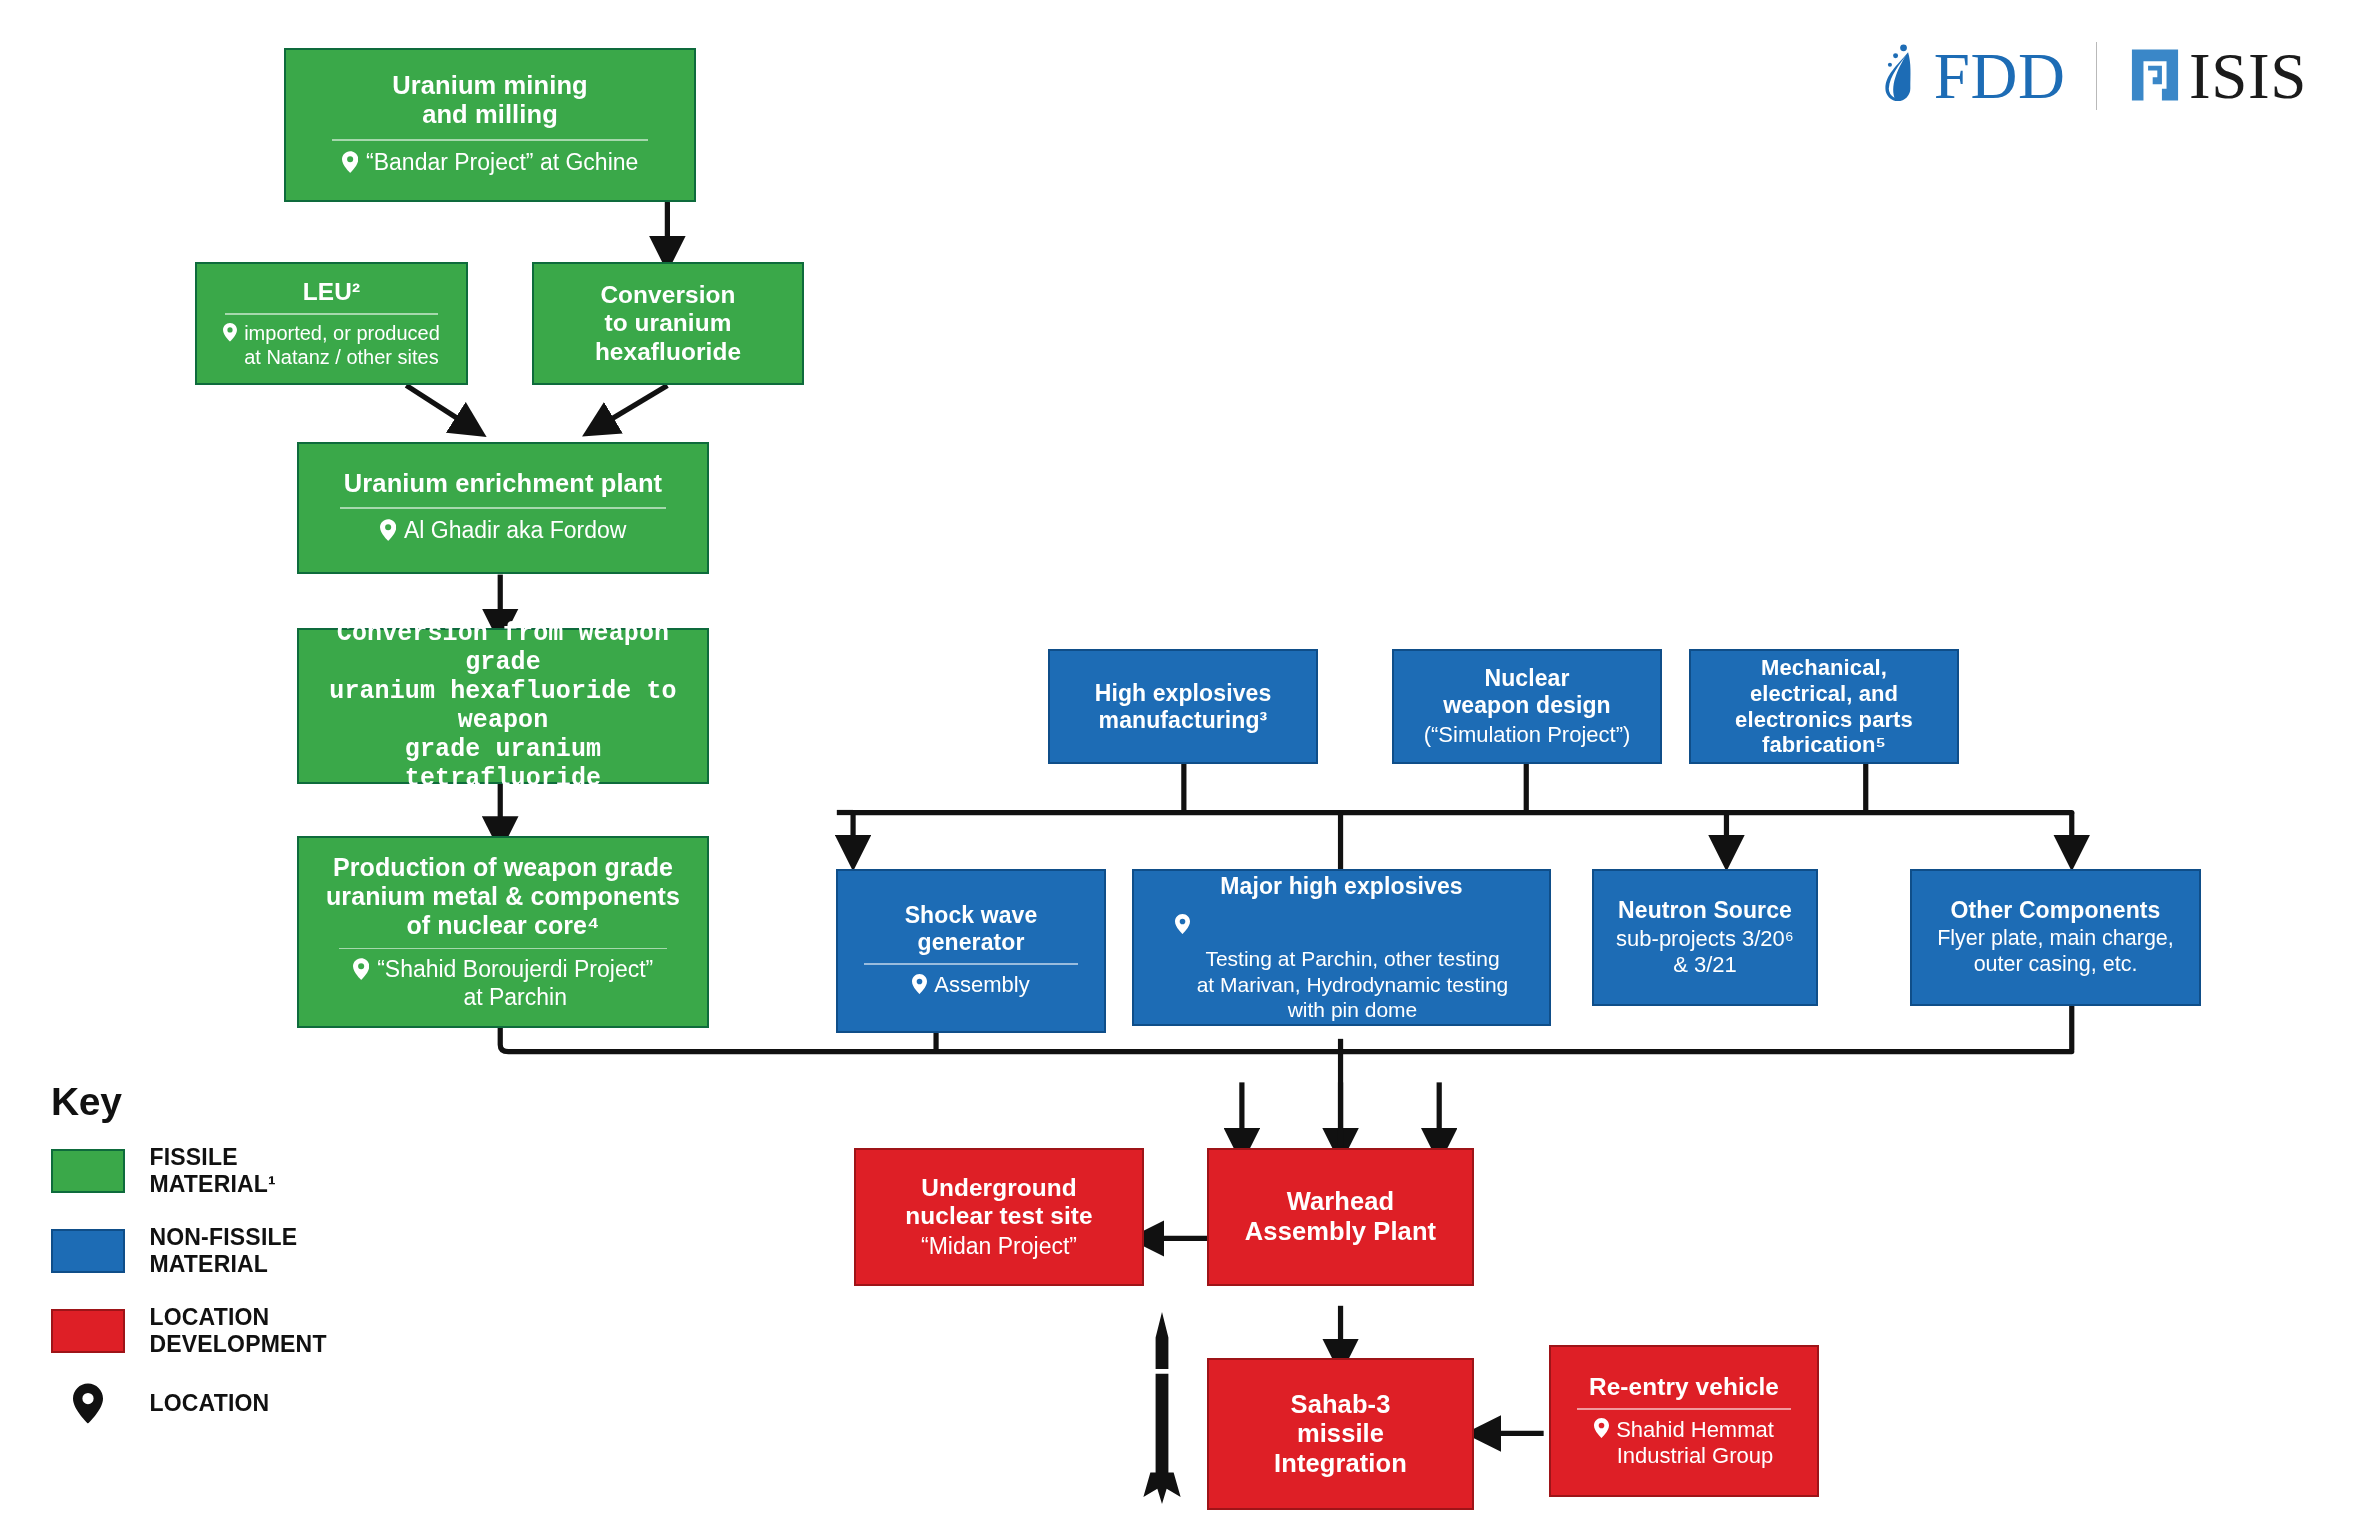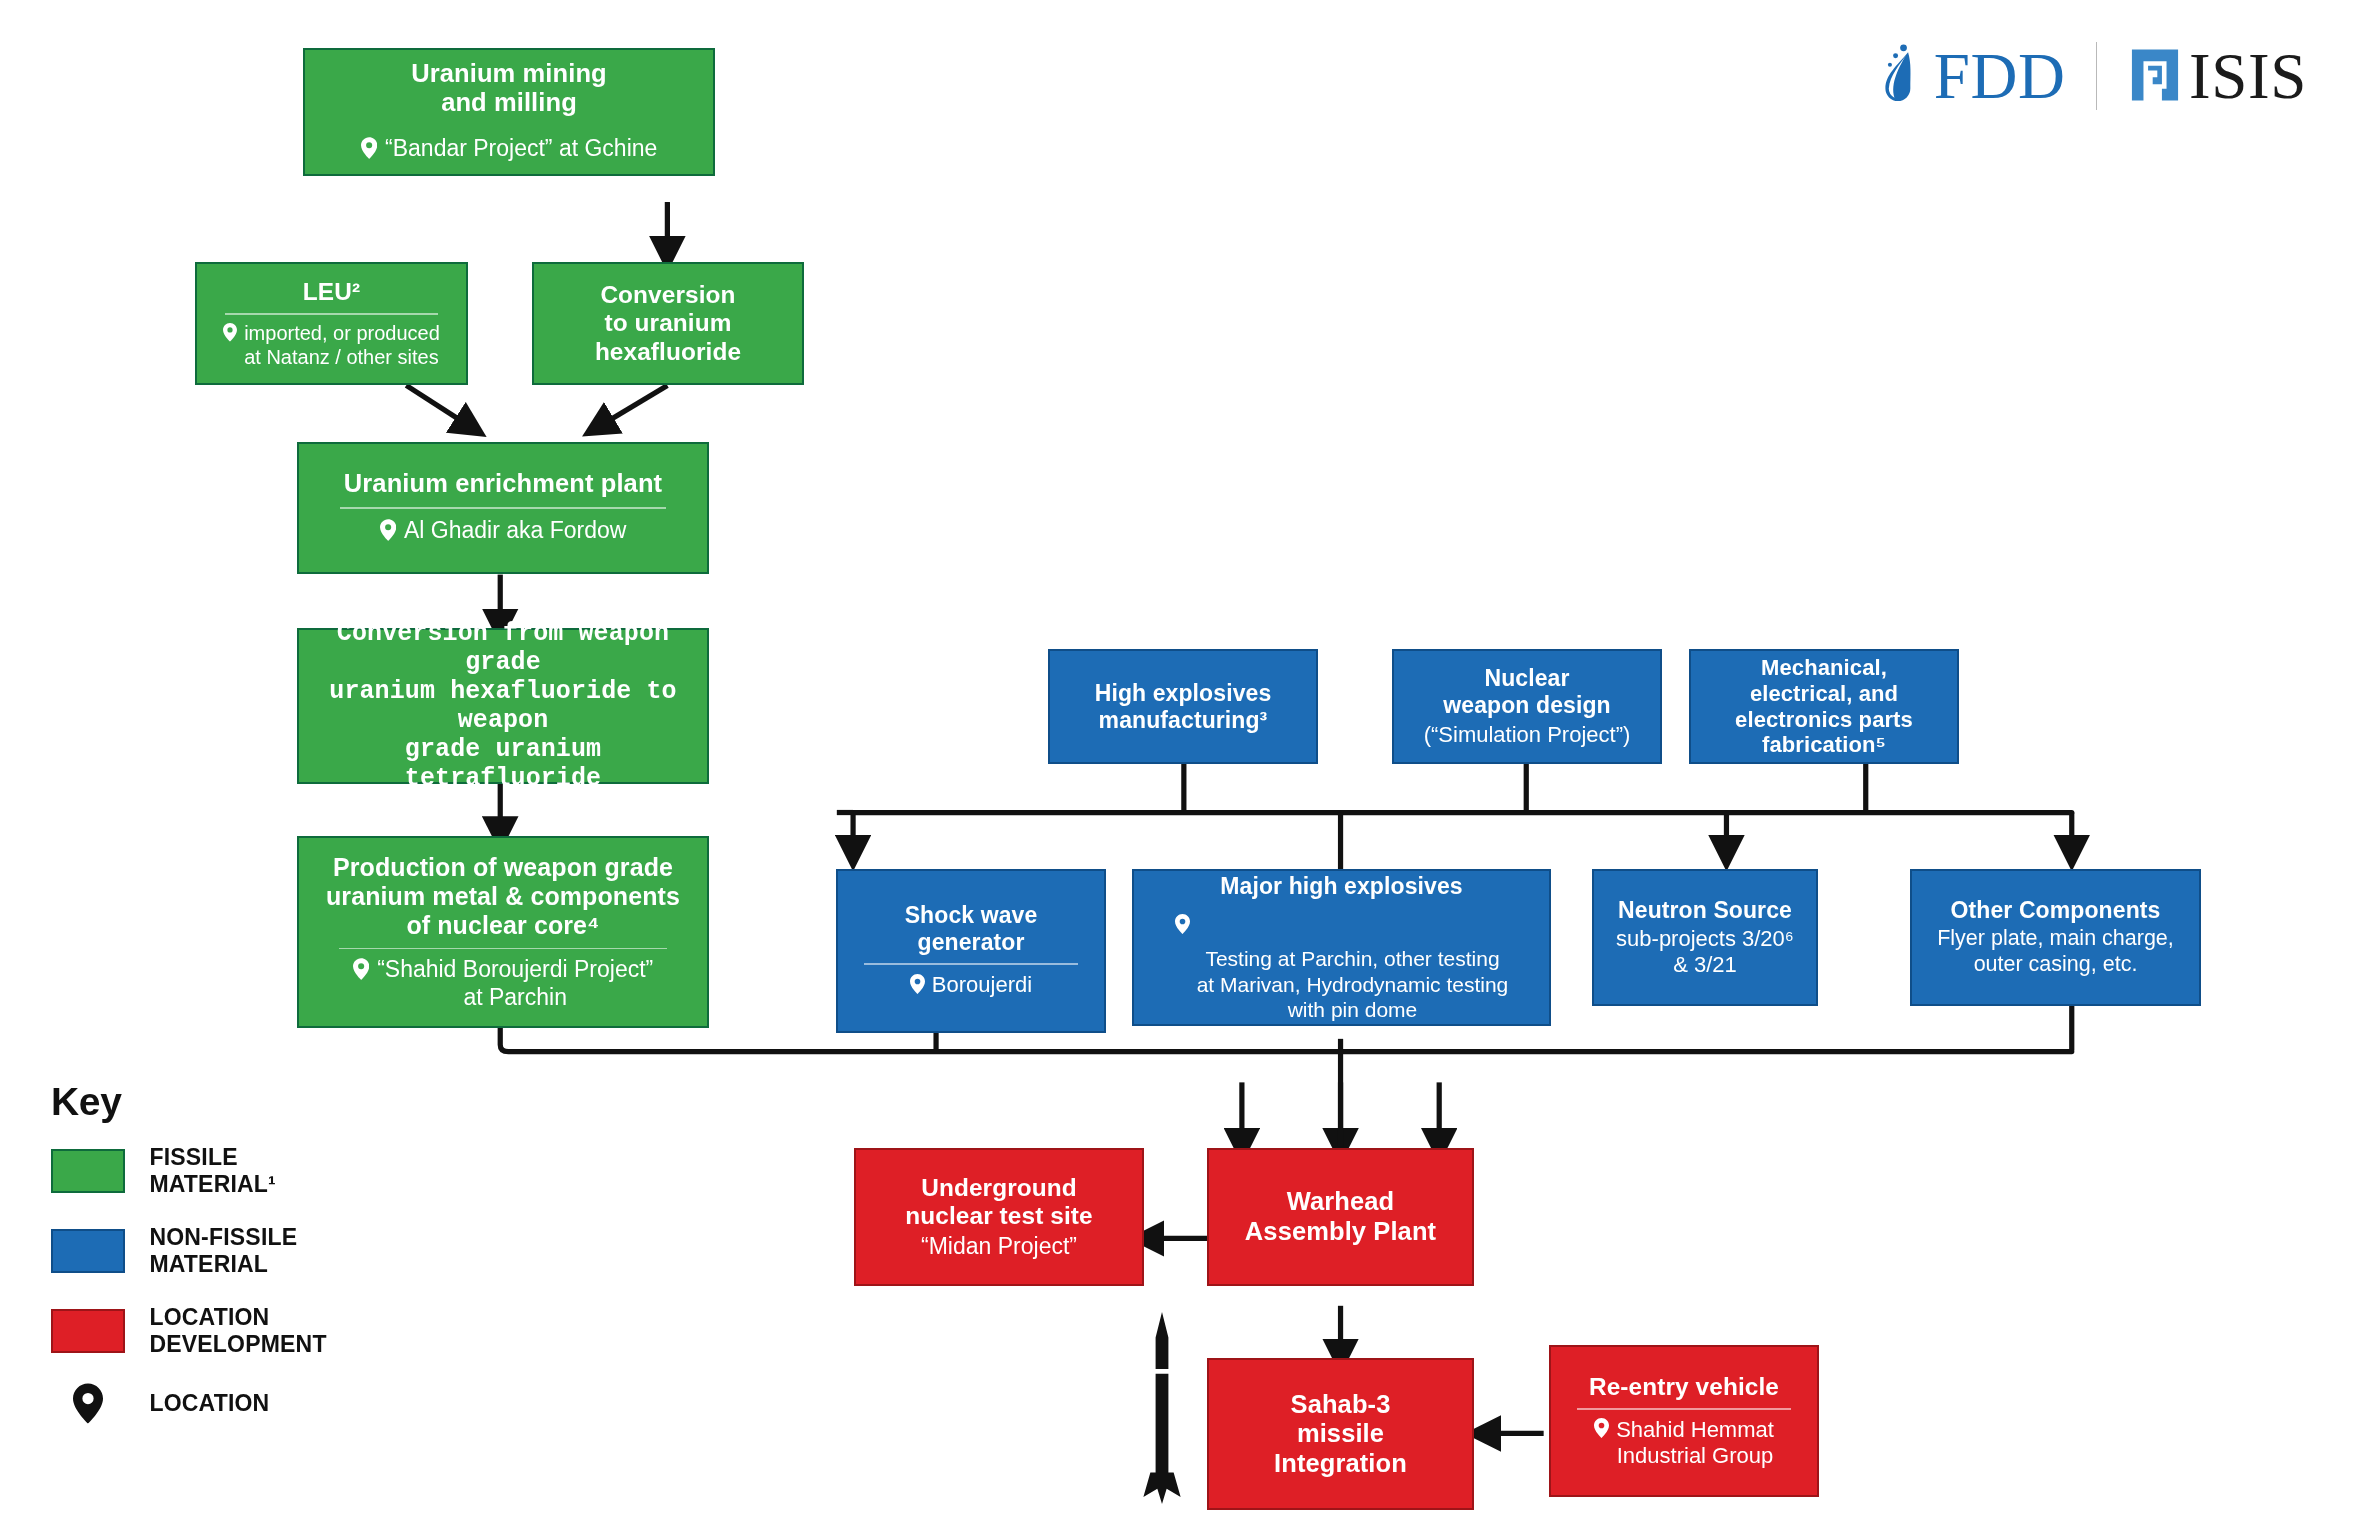--- a/index.html
+++ b/index.html
@@ -134,21 +134,21 @@
       <path d="M1470,1400 q-28,0 -28,-0"></path>
 
       <path d="M1613,1733 L1613,1810"></path>
       <path d="M2310,1790 L2310,1975"></path>
       <path d="M3570,1733 L3570,1810"></path>
 
       <path d="M862,1768 L862,1800 Q862,1812 876,1812 L3570,1812" stroke-linecap="round"></path>
     </g>
   </svg>
 
-  <div class="node green" style="left:303px; top:48px; width:412px; height:128px; padding:15px 20px;">
+  <div class="node green" style="left:284px; top:48px; width:412px; height:154px; padding:15px 20px;">
     <div class="title" style="font-size:25.5px; white-space:pre-line;">Uranium mining
 and milling</div>
     <div class="rule"></div>
     <div class="loc" style="font-size:23px;">
       <span class="pin">
         <svg width="16.3" height="22" viewBox="0 0 24 32">
             <path d="M12 0C5.4 0 0 5.4 0 12c0 9 12 20 12 20s12-11 12-20C24 5.4 18.6 0 12 0zm0 16.5A4.5 4.5 0 1 1 12 7.5a4.5 4.5 0 0 1 0 9z" fill="#ffffff"></path>
           </svg>
       </span>
       <span style="white-space:pre-line;">“Bandar Project” at Gchine</span>
@@ -231,21 +231,21 @@
   <div class="node blue" style="left:836px; top:869px; width:270px; height:164px; padding:9.3px 8.1px;">
     <div class="title" style="font-size:23px; white-space:pre-line;">Shock wave
 generator</div>
     <div class="rule" style="margin:8.1px 0 7px;"></div>
     <div class="loc" style="font-size:22px; gap:7px;">
       <span class="pin">
         <svg width="15" height="20" viewBox="0 0 24 32">
             <path d="M12 0C5.4 0 0 5.4 0 12c0 9 12 20 12 20s12-11 12-20C24 5.4 18.6 0 12 0zm0 16.5A4.5 4.5 0 1 1 12 7.5a4.5 4.5 0 0 1 0 9z" fill="#ffffff"></path>
           </svg>
       </span>
-      <span>Boroujerdi</span>
+      <span>Assembly</span>
     </div>
   </div>
 
   <div class="node blue" style="left:1132px; top:869px; width:419px; height:157px; padding:9.3px 10.4px;">
     <div class="title" style="font-size:23px;">Major high explosives</div>
     <div class="rule" style="margin:7px 0 5.8px;"></div>
     <div class="loc" style="font-size:21px; gap:7px;">
       <span class="pin">
         <svg width="15" height="20" viewBox="0 0 24 32">
             <path d="M12 0C5.4 0 0 5.4 0 12c0 9 12 20 12 20s12-11 12-20C24 5.4 18.6 0 12 0zm0 16.5A4.5 4.5 0 1 1 12 7.5a4.5 4.5 0 0 1 0 9z" fill="#ffffff"></path>

